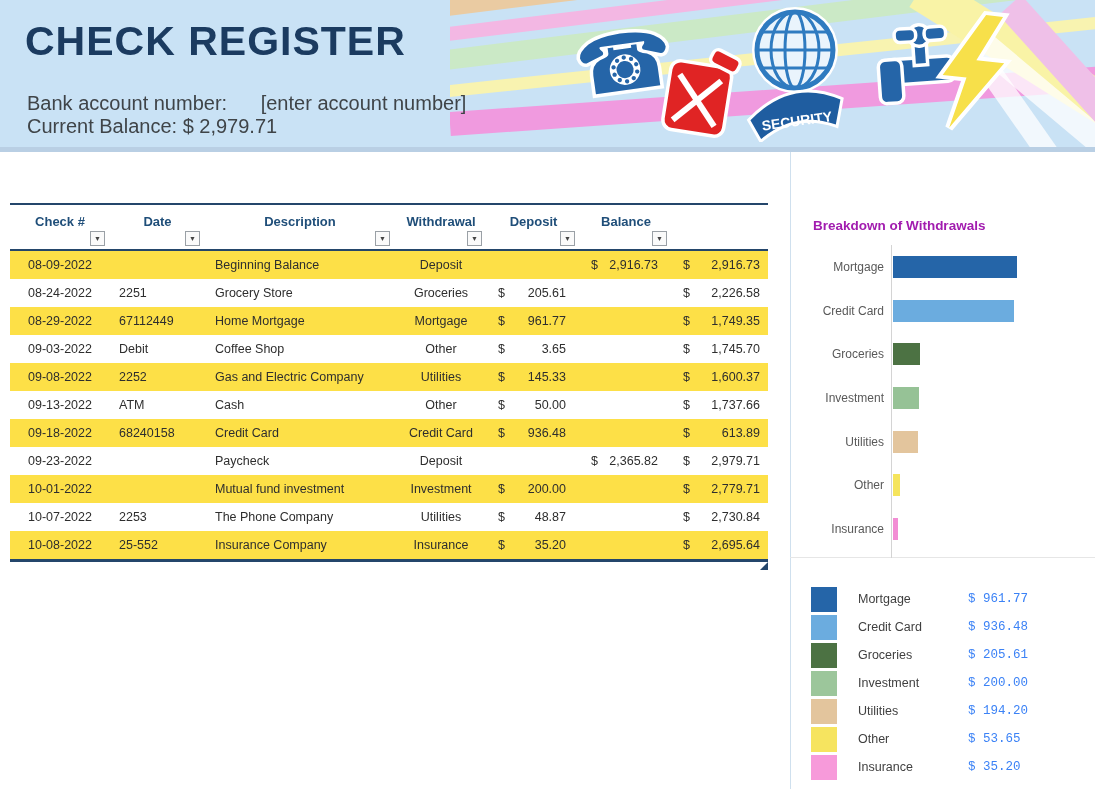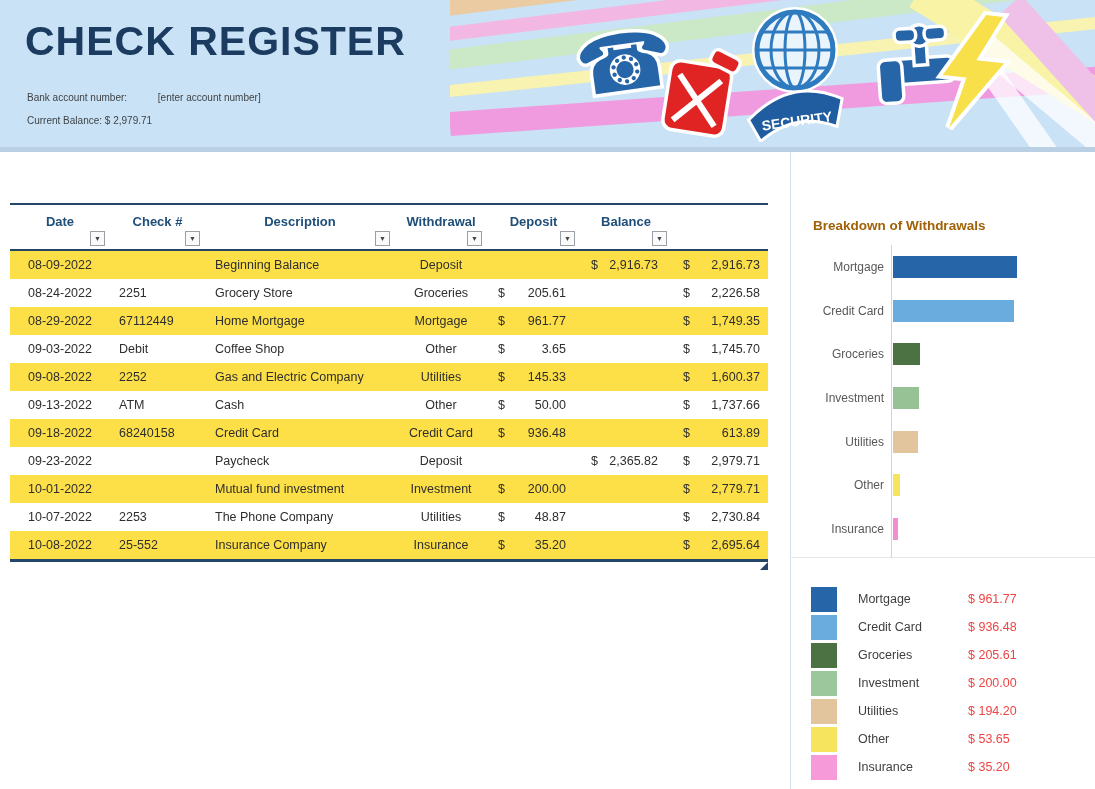--- a/index.html
+++ b/index.html
@@ -12,21 +12,21 @@
   .banner{
     position:absolute;left:0;top:0;width:1095px;height:147px;
     background:#C9E2F5;border-bottom:5px solid #B9CFE4;overflow:hidden;
   }
   .banner-art{position:absolute;left:450px;top:0;width:645px;height:147px;overflow:hidden;}
   .stripe{position:absolute;transform-origin:left center;}
   .title{
     position:absolute;left:25px;top:18px;font-size:41px;font-weight:bold;
     letter-spacing:1px;color:#1B3B60;
   }
-  .sub-line{position:absolute;left:27px;font-size:10px;color:#3F4448;}
+  .sub-line{position:absolute;left:27px;font-size:20px;color:#3F4448;}
   .sub1{top:92px;}
   .sub2{top:115px;}
   .acct-placeholder{margin-left:28px;color:#3F4448;}
   .icon{position:absolute;}
   
   .v-divider{position:absolute;left:790px;top:152px;width:1px;height:637px;background:#CFE0EE;}
   .h-faint{position:absolute;left:790px;top:557px;width:305px;height:1px;background:#E6E6E6;}
   
   .register{position:absolute;left:10px;top:203px;width:758px;}
   .thead{
@@ -58,36 +58,36 @@
   .c-desc{padding-left:10px;}
   .c-cat{text-align:center;}
   .money{display:flex;justify-content:space-between;padding-left:11px;padding-right:14px;}
   .c-bal{padding-right:8px;}
   .resize-handle{
     position:absolute;right:0;bottom:-8px;width:0;height:0;
     border-left:8px solid transparent;border-bottom:8px solid #24466B;
   }
   
   .chart-title{
-    position:absolute;left:813px;top:218px;font-size:13.5px;font-weight:bold;color:#a16207;
+    position:absolute;left:813px;top:218px;font-size:13.5px;font-weight:bold;color:#a21caf;
   }
   .chart{position:absolute;left:813px;top:245px;width:240px;}
   .bar-row{display:flex;align-items:center;height:43.7px;}
   .bar-label{
     width:71px;text-align:right;font-size:12px;color:#595959;flex:none;
   }
   .bar-track{flex:none;margin-left:7px;border-left:1px solid #D4D4D4;padding-left:1px;height:100%;display:flex;align-items:center;}
   .bar{height:22px;}
   .axis-tail{position:absolute;left:891px;top:245px;width:1px;height:313px;background:#D4D4D4;}
   
   .legend{position:absolute;left:811px;top:585px;width:270px;}
   .legend-row{display:flex;align-items:center;height:28px;}
   .swatch{width:26px;height:25px;flex:none;}
   .legend-label{margin-left:21px;width:110px;font-size:12.5px;color:#3F3F3F;}
-  .legend-value{font-size:12.5px;color:#ef4444;}
+  .legend-value{font-size:12.5px;color:#3b82f6;font-family:Liberation Mono, monospace;}
 </style>
 </head>
 <body>
 
 <div class="banner">
   <div class="banner-art">
     <div class="stripe" style="left:-20px;top:-6px;width:700px;height:24px;background:#EACBA2;transform:rotate(-7deg);"></div>
     <div class="stripe" style="left:-10px;top:28px;width:700px;height:14px;background:#F3B7E3;transform:rotate(-7deg);"></div>
     <div class="stripe" style="left:-20px;top:52px;width:700px;height:20px;background:#CBE9C6;transform:rotate(-7deg);"></div>
     <div class="stripe" style="left:-10px;top:86px;width:700px;height:12px;background:#F8F3B0;transform:rotate(-6deg);"></div>
@@ -152,25 +152,25 @@
     <span>$ 2,979.71</span>
   </div>
 </div>
 
 <div class="v-divider"></div>
 <div class="h-faint"></div>
 
 <div class="register">
   <div class="thead" id="thead">
       <div class="th">
+        <span class="lbl">Check #</span>
+        <span class="filter-btn">▼</span>
+      </div>
+      <div class="th">
         <span class="lbl">Date</span>
-        <span class="filter-btn">▼</span>
-      </div>
-      <div class="th">
-        <span class="lbl">Check #</span>
         <span class="filter-btn">▼</span>
       </div>
       <div class="th">
         <span class="lbl">Description</span>
         <span class="filter-btn">▼</span>
       </div>
       <div class="th">
         <span class="lbl">Withdrawal</span>
         <span class="filter-btn">▼</span>
       </div>

